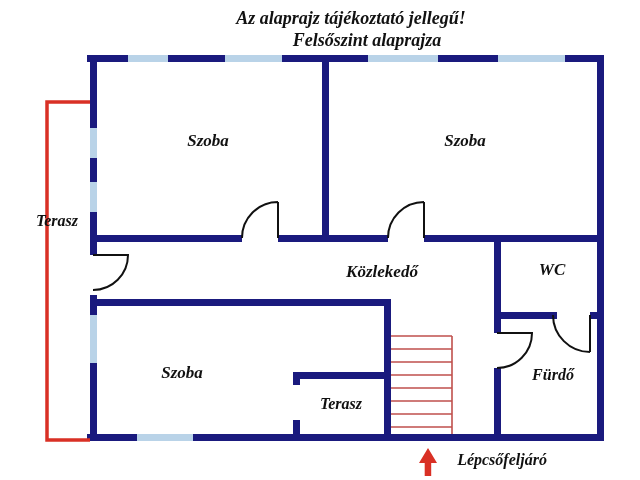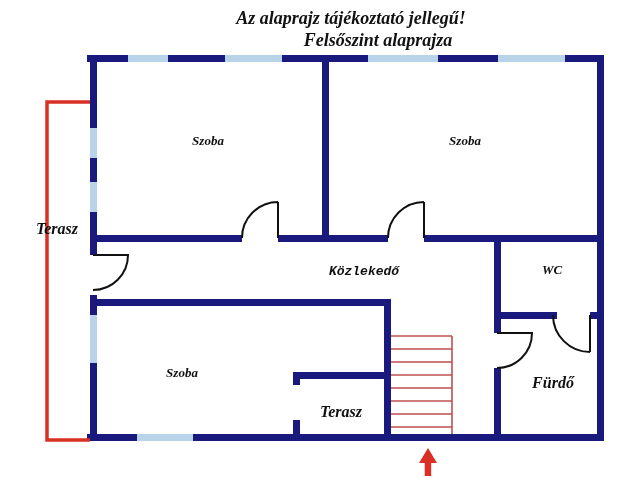--- a/index.html
+++ b/index.html
@@ -24,22 +24,22 @@
     position: absolute;
     transform: translate(-50%, -50%);
     font-family: "Liberation Serif", serif;
     font-weight: bold;
     font-style: italic;
     color: #111111;
     white-space: nowrap;
     line-height: 1;
   }
   .title { font-size: 18px; }
-  .room  { font-size: 13px; }
-  .small { font-size: 16px; margin-top: 8px; }
+  .room  { font-size: 17px; }
+  .small { font-size: 16px; }
 </style>
 </head>
 <body>
 
 <div id="canvas">
 
   <svg id="plan-svg" width="640" height="480" viewBox="0 0 640 480">
 
     <g>
       <path class="wall" d="
@@ -78,24 +78,25 @@
         M391 336 H452 M391 349 H452 M391 362 H452 M391 375 H452
         M391 388 H452 M391 401 H452 M391 414 H452 M391 427 H452"></path>
     </g>
 
     <path class="terrace" d="M90 102 H47 V440 H90"></path>
 
     <path class="arrow" d="M428 448 L419 463 H424.7 V476 H431.2 V463 H437 Z"></path>
   </svg>
 
   <div class="lbl title" style="left:351px; top:18px;">Az alaprajz tájékoztató jellegű!</div>
-  <div class="lbl title" style="left:378px; top:40px;">Felsőszint alaprajza</div>
+  <div class="lbl title" style="left:367px; top:40px;">Felsőszint alaprajza</div>
 
   <div class="lbl room" style="left:208px; top:140px;">Szoba</div>
   <div class="lbl room" style="left:465px; top:140px;">Szoba</div>
   <div class="lbl small" style="left:57px; top:221px;">Terasz</div>
-  <div class="lbl room" style="left:364px; top:271px;font-family:Liberation Mono, monospace;">Közlekedő</div>
+  <div class="lbl room" style="left:382px; top:271px;">Közlekedő</div>
   <div class="lbl room" style="left:552px; top:269px;">WC</div>
   <div class="lbl room" style="left:182px; top:372px;">Szoba</div>
   <div class="lbl small" style="left:341px; top:404px;">Terasz</div>
   <div class="lbl small" style="left:553px; top:375px;">Fürdő</div>
+  <div class="lbl small" style="left:502px; top:460px;">Lépcsőfeljáró</div>
 
 </div>
 
 </body></html>

